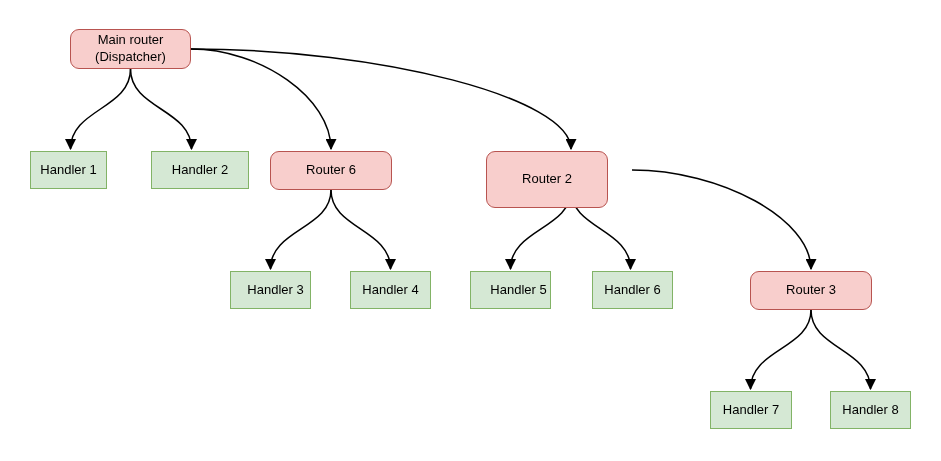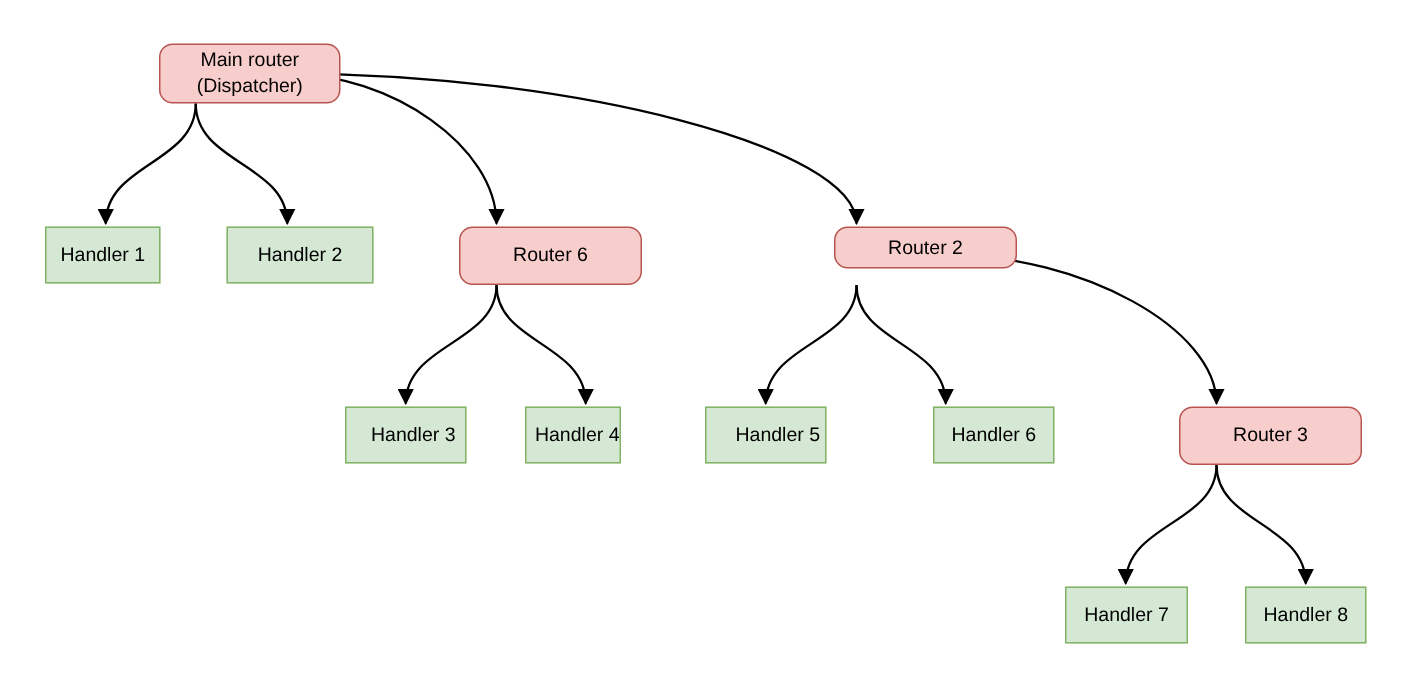--- a/index.html
+++ b/index.html
@@ -29,21 +29,20 @@
     text-align: center;
     font-size: 13px;
     line-height: 1.3;
     color: var(--text, #000);
     white-space: nowrap;
   }
   .node.router {
     background: var(--router-fill, #f8cecc);
     border: 1.5px solid var(--router-border, #b85450);
     border-radius: 9px;
-    margin-left: 36px;
   }
   .node.handler {
     background: var(--handler-fill, #d5e8d4);
     border: 1.5px solid var(--handler-border, #82b366);
   }
 </style>
 </head>
 <body>
 
 <div class="canvas">
@@ -77,37 +76,37 @@
   </div>
 
   <div class="node handler" style="left:151px; top:151px; width:98px; height:38px;">
     <span>Handler 2</span>
   </div>
 
   <div class="node router" style="left:270px; top:151px; width:122px; height:39px;">
     <span>Router 6</span>
   </div>
 
-  <div class="node router" style="left:520px; top:151px; width:122px; height:28px;">
+  <div class="node router" style="left:486px; top:151px; width:122px; height:57px;">
     <span>Router 2</span>
   </div>
 
   <div class="node handler" style="left:230px; top:271px; width:81px; height:38px;padding-left:10px;">
     <span>Handler 3</span>
   </div>
 
-  <div class="node handler" style="left:350px; top:271px; width:64px; height:38px;align-items:flex-end;">
+  <div class="node handler" style="left:350px; top:271px; width:81px; height:38px;">
     <span>Handler 4</span>
   </div>
 
   <div class="node handler" style="left:470px; top:271px; width:81px; height:38px;padding-left:16px;">
     <span>Handler 5</span>
   </div>
 
-  <div class="node handler" style="left:622px; top:271px; width:81px; height:38px;">
+  <div class="node handler" style="left:592px; top:271px; width:81px; height:38px;">
     <span>Handler 6</span>
   </div>
 
   <div class="node router" style="left:750px; top:271px; width:122px; height:39px;">
     <span>Router 3</span>
   </div>
 
   <div class="node handler" style="left:710px; top:391px; width:82px; height:38px;">
     <span>Handler 7</span>
   </div>

